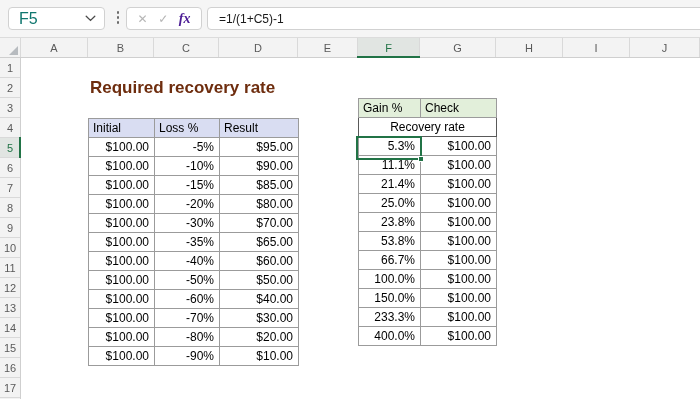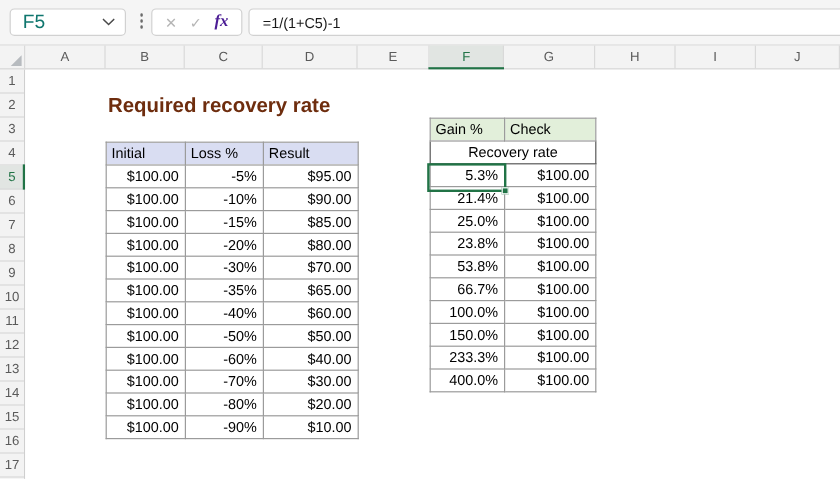--- a/index.html
+++ b/index.html
@@ -236,20 +236,24 @@
         <tr>
           <td class="title-cell" colspan="2">Recovery rate</td>
         </tr>
       </thead>
       <tbody>
           <tr>
             <td>5.3%</td>
             <td>$100.00</td>
           </tr>
           <tr>
+            <td>11.1%</td>
+            <td>$100.00</td>
+          </tr>
+          <tr>
             <td>21.4%</td>
             <td>$100.00</td>
           </tr>
           <tr>
             <td>25.0%</td>
             <td>$100.00</td>
           </tr>
           <tr>
             <td>23.8%</td>
             <td>$100.00</td>

